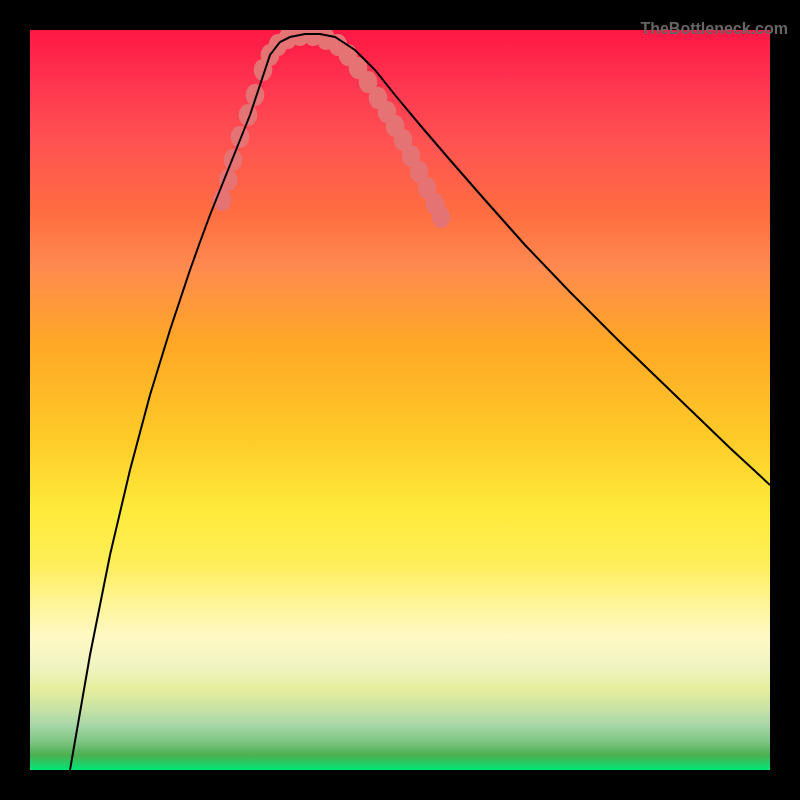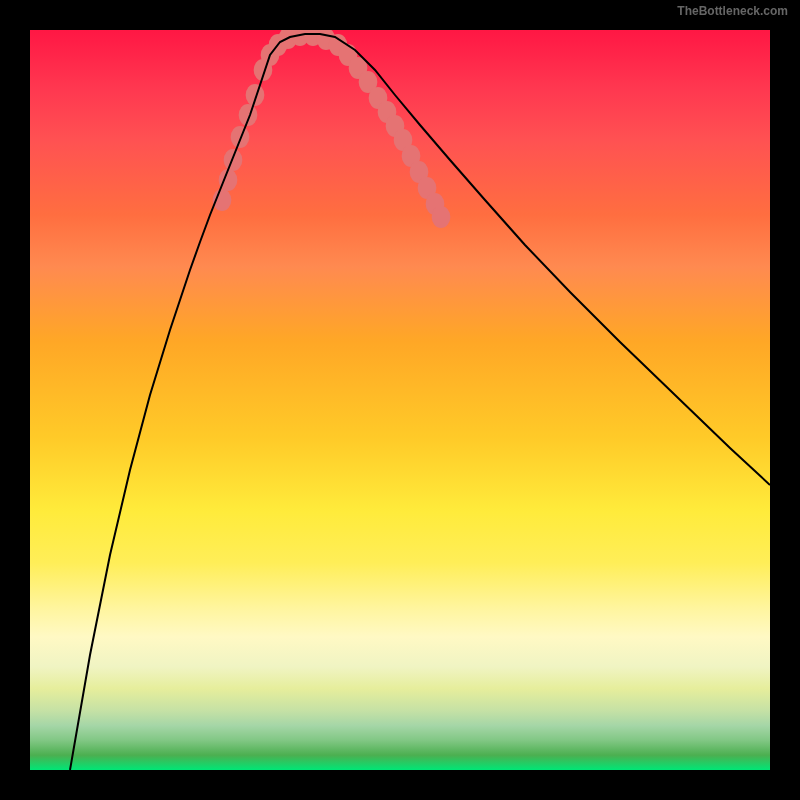--- a/index.html
+++ b/index.html
@@ -29,23 +29,23 @@
       #c5e1a5 92%,
       #a5d6a7 94%,
       #81c784 96%,
       #4caf50 98%,
       #00e676 100%
     );
   }
   
   .watermark {
     position: absolute;
-    top: 4px;
+    top: 20px;
     right: 12px;
-    font-size: 12px;
+    font-size: 16px;
     font-weight: bold;
     color: #666;
     font-family: Arial, sans-serif;
     z-index: 10;
   }
   
   svg.curve-layer {
     position: absolute;
     left: 30px;
     top: 30px;

